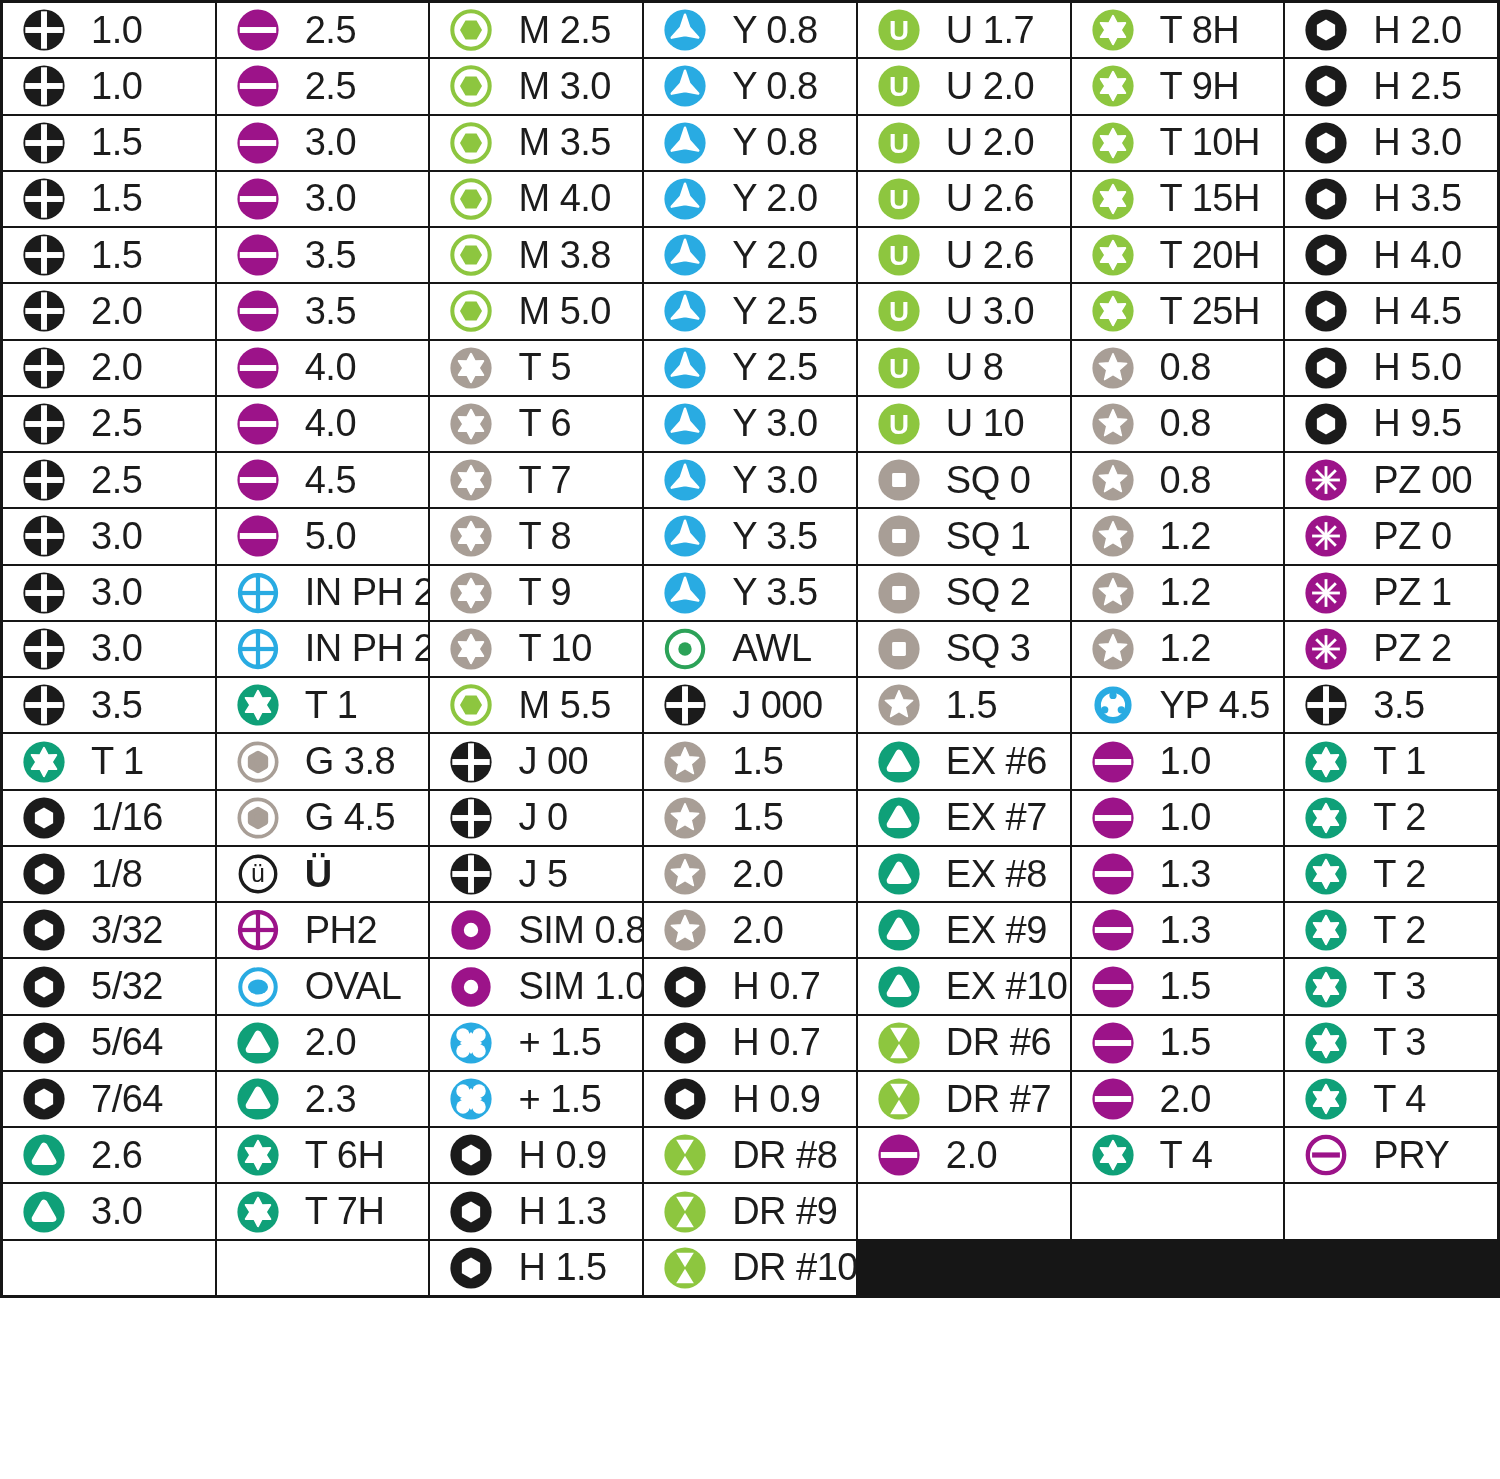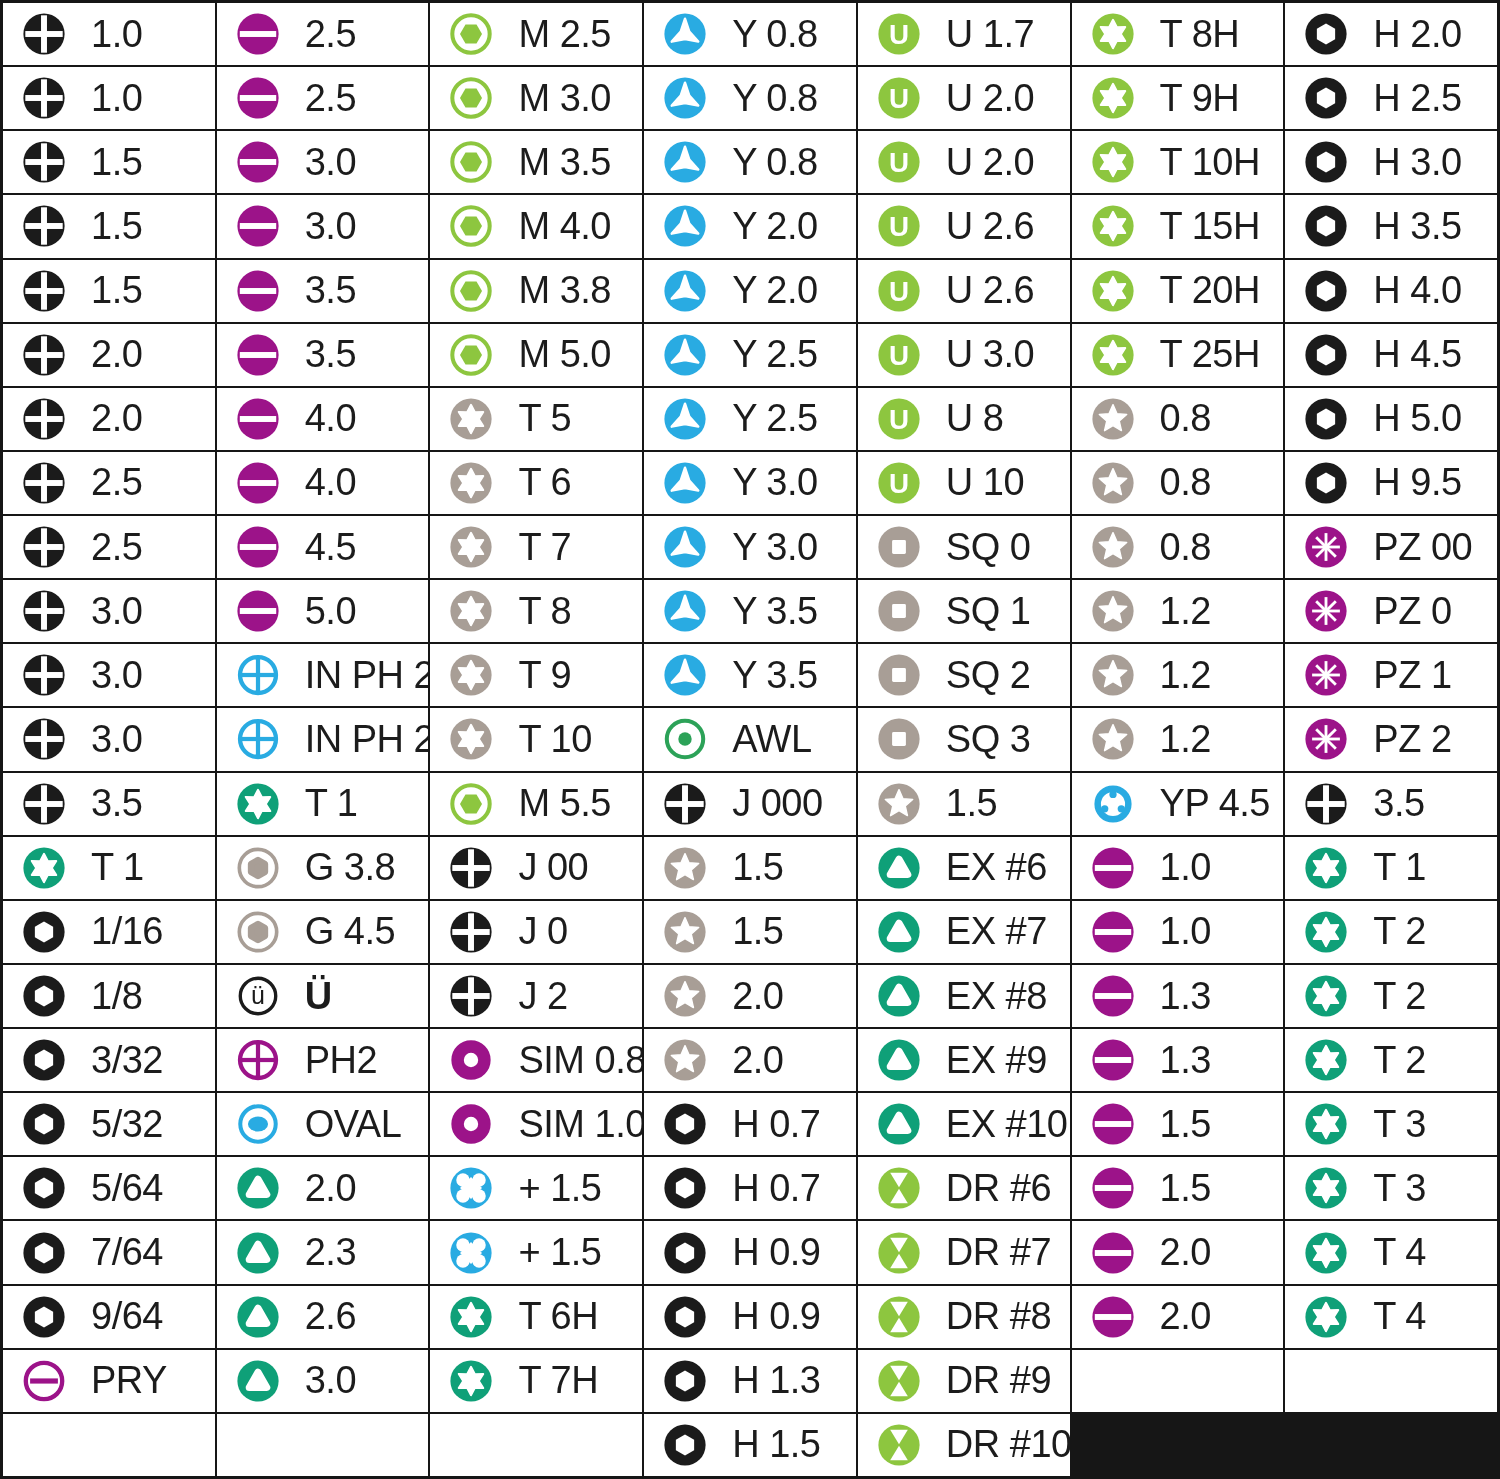--- a/index.html
+++ b/index.html
@@ -1,17 +1,17 @@
 <!DOCTYPE html>
 <html><head>
 <meta charset="utf-8">
 <style>
   html,body{margin:0;padding:0;background:#ffffff;}
   .grid{
-    width:1500px;height:1479px;box-sizing:border-box;
+    width:1500px;height:1298px;box-sizing:border-box;
     display:grid;
     grid-template-columns:repeat(7,1fr);
     grid-template-rows:repeat(23,1fr);
     gap:2px;
     background:#161616;
     border:3px solid #161616;
   }
   .cell{
     background:#ffffff;
     display:flex;
@@ -815,21 +815,21 @@
         <text x="24" y="32.5" text-anchor="middle" font-family="&quot;Liberation Sans&quot;,sans-serif" font-size="26" fill="#1B1B1B" font-weight="normal">ü</text>
       </svg>
       <span class="label bold">Ü</span>
     </div>
     <div class="cell">
       <svg viewBox="0 0 48 48" class="icon">
         <circle cx="24" cy="24" r="21.5" fill="#1B1B1B"></circle>
         <rect x="20.9" y="4.5" width="6.2" height="39" fill="#fff"></rect>
         <rect x="4.5" y="20.9" width="39" height="6.2" fill="#fff"></rect>
       </svg>
-      <span class="label">J 2</span>
+      <span class="label">J 5</span>
     </div>
     <div class="cell">
       <svg viewBox="0 0 48 48" class="icon">
         <circle cx="24" cy="24" r="21.5" fill="#A89E96"></circle>
         <polygon points="24.00,9.00 28.06,18.42 38.27,19.36 30.56,26.13 32.82,36.14 24.00,30.90 15.18,36.14 17.44,26.13 9.73,19.36 19.94,18.42" fill="#fff" stroke="#fff" stroke-width="1.5" stroke-linejoin="round"></polygon>
       </svg>
       <span class="label">2.0</span>
     </div>
     <div class="cell">
       <svg viewBox="0 0 48 48" class="icon">
@@ -1052,27 +1052,20 @@
     </div>
     <div class="cell">
       <svg viewBox="0 0 48 48" class="icon">
         <circle cx="24" cy="24" r="21.5" fill="#0FA078"></circle>
         <polygon points="24.00,9.20 28.10,16.90 36.82,16.60 32.20,24.00 36.82,31.40 28.10,31.10 24.00,38.80 19.90,31.10 11.18,31.40 15.80,24.00 11.18,16.60 19.90,16.90" fill="#fff" stroke="#fff" stroke-width="2" stroke-linejoin="round"></polygon>
       </svg>
       <span class="label">T 4</span>
     </div>
     <div class="cell">
       <svg viewBox="0 0 48 48" class="icon">
-        <circle cx="24" cy="24" r="21.5" fill="#1B1B1B"></circle>
-        <polygon points="24.00,13.00 33.53,18.50 33.53,29.50 24.00,35.00 14.47,29.50 14.47,18.50" fill="#fff"></polygon>
-      </svg>
-      <span class="label">9/64</span>
-    </div>
-    <div class="cell">
-      <svg viewBox="0 0 48 48" class="icon">
         <circle cx="24" cy="24" r="21.5" fill="#0FA078"></circle>
         <polygon points="24.00,15.00 33.09,30.75 14.91,30.75" fill="#fff" stroke="#fff" stroke-width="7.5" stroke-linejoin="round"></polygon>
       </svg>
       <span class="label">2.6</span>
     </div>
     <div class="cell">
       <svg viewBox="0 0 48 48" class="icon">
         <circle cx="24" cy="24" r="21.5" fill="#0FA078"></circle>
         <polygon points="24.00,9.20 28.10,16.90 36.82,16.60 32.20,24.00 36.82,31.40 28.10,31.10 24.00,38.80 19.90,31.10 11.18,31.40 15.80,24.00 11.18,16.60 19.90,16.90" fill="#fff" stroke="#fff" stroke-width="2" stroke-linejoin="round"></polygon>
       </svg>

